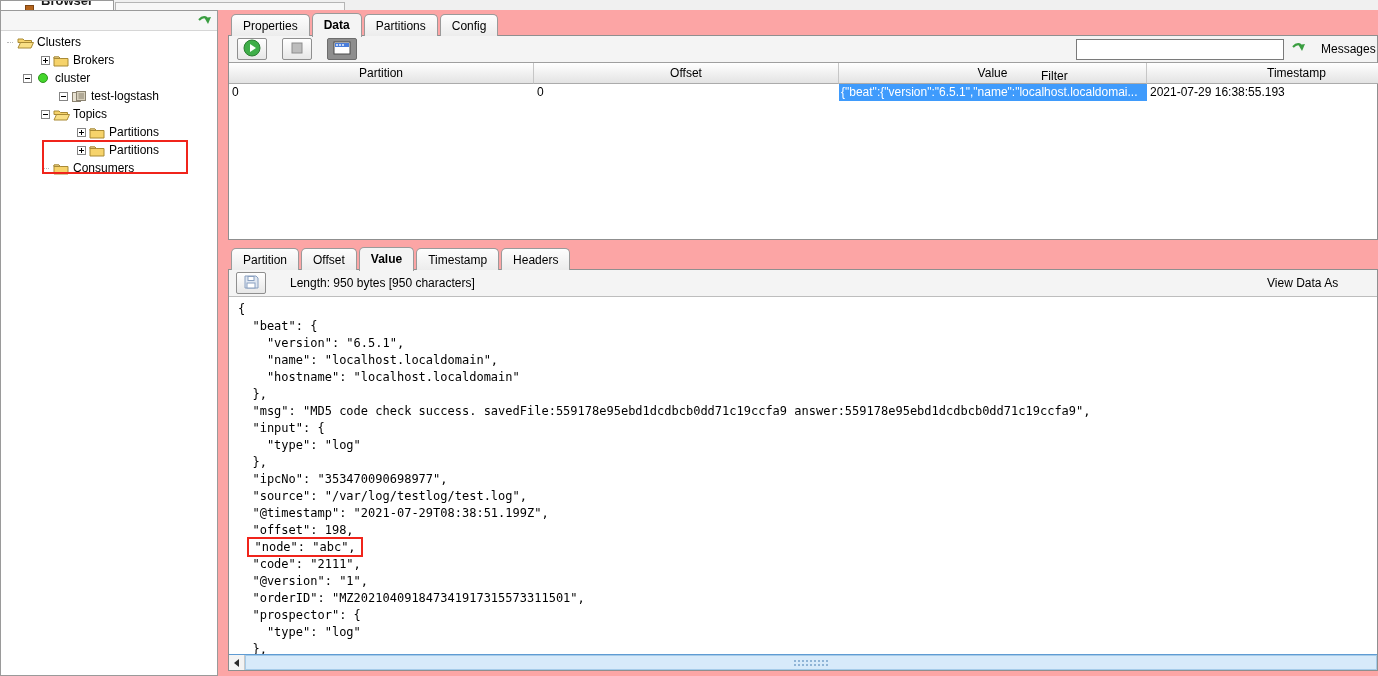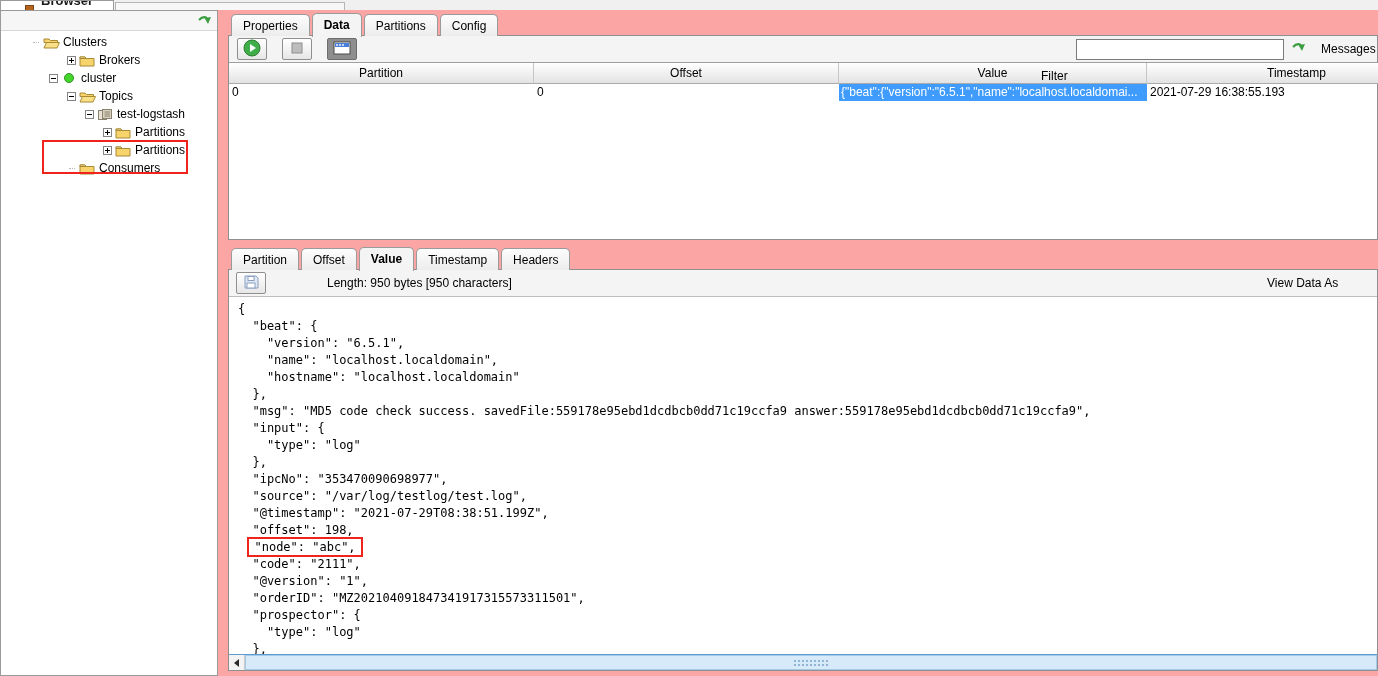--- a/index.html
+++ b/index.html
@@ -14,21 +14,21 @@
   .browser-tab .mini-icon { position:absolute; left:24px; top:4px; width:9px; height:9px; background:#b5651d; border:1px solid #7d4513; }
   .browser-tab .lbl { position:absolute; left:40px; top:-8px; font-weight:bold; font-size:13px; color:#1a1a1a; }
   .neighbor-tab { position:absolute; left:115px; top:2px; width:230px; height:8px; background:#f7f7f7;
                   border:1px solid #b5b5b5; border-bottom:none; }
 
   
   .sidebar { position:absolute; left:0; top:10px; width:218px; height:666px; background:#fff;
              border:1px solid #9a9a9a; }
   .sidebar-header { position:relative; height:20px; background:#f6f6f6; border-bottom:1px solid #d6d6d6; }
   .sidebar-header .green-arrow { position:absolute; right:5px; top:3px; }
-  .tree { padding-top:2px;padding-left:26px; }
+  .tree { padding-top:2px; }
   .tree-row { display:flex; align-items:center; height:18px; white-space:nowrap; cursor:default; }
   .tree-row .indent { display:inline-block; height:1px; }
   .expander-wrap { display:inline-flex; width:13px; justify-content:center; align-items:center; flex:none; }
   .stub { display:inline-block; width:6px; border-top:1px dotted #b9b9b9; height:0; flex:none; }
   .tree-icon { display:inline-flex; width:18px; justify-content:center; align-items:center; flex:none; }
   .tree-label { padding:1px 3px; }
   .tree-label.selected { background:var(--sel-blue); color:#fff; }
 
   
   .tree-redbox { position:absolute; left:42px; top:140px; width:146px; height:34px;
@@ -59,21 +59,21 @@
   .grid-header { display:flex; height:21px; }
   .th { background:linear-gradient(#ffffff,#e3e3e3); border-right:1px solid #c6c6c6; border-bottom:1px solid #ababab;
         text-align:center; line-height:20px; overflow:hidden; flex:none; }
   .grid-row { display:flex; height:17px; }
   .td { line-height:17px; padding-left:3px; white-space:nowrap; overflow:hidden; flex:none; }
   .td.sel { background:var(--sel-blue); color:#fff; padding-left:2px; }
 
   .detail-panel { position:absolute; top:259px; left:0; right:0; height:402px; background:#fff;
                   border:1px solid #8f8f8f; }
   .dtoolbar { position:relative; height:27px; background:#f4f4f4; border-bottom:1px solid #bdbdbd; }
-  .length-label { position:absolute; left:61px; top:6px;margin-left:37px; }
+  .length-label { position:absolute; left:61px; top:6px; }
   .view-data-as { position:absolute; left:1038px; top:6px; white-space:nowrap; }
 
   .code { position:absolute; top:28px; bottom:16px; left:1px; right:1px; overflow:hidden;
           font-family:"DejaVu Sans Mono","Liberation Mono",monospace; font-size:12px; line-height:17px;
           padding:3px 0 0 8px; }
   .code-line { white-space:pre; height:17px; }
 
   .hscroll { position:absolute; bottom:0; left:0; right:0; height:16px; display:flex; border-top:1px solid #5f9bd3; background:#f0f0f0; }
   .scroll-arrow { width:16px; height:15px; background:#f3f3f3; border-right:1px solid #c9c9c9;
                   display:flex; align-items:center; justify-content:center; cursor:pointer; }
@@ -145,53 +145,53 @@
             </svg>
           </span>
           <span class="tree-icon">
             <svg width="12" height="12">
               <circle cx="6" cy="6" r="4.5" fill="#44d62c" stroke="#2f941f"></circle>
             </svg>
           </span>
           <span class="tree-label">cluster</span>
         </div>
         <div class="tree-row">
-          <span class="indent" style="width: 38px;"></span>
-          <span class="expander-wrap">
-            <svg width="9" height="9">
-              <rect x="0.5" y="0.5" width="8" height="8" fill="#fff" stroke="#848484"></rect>
-              <line x1="2" y1="4.5" x2="7" y2="4.5" stroke="#000"></line>
-            </svg>
-          </span>
-          <span class="tree-icon">
-            <svg width="17" height="13">
-              <path d="M1 3 h5 l1.5 1.5 h7 v2 h-13.5 z" fill="#f6d36b" stroke="#a98a35"></path>
-              <path d="M3.5 6.5 h13 l-2.5 5.5 h-13 z" fill="#f9df85" stroke="#a98a35"></path>
-            </svg>
-          </span>
-          <span class="tree-label">Topics</span>
-        </div>
-        <div class="tree-row">
           <span class="indent" style="width: 56px;"></span>
           <span class="expander-wrap">
             <svg width="9" height="9">
               <rect x="0.5" y="0.5" width="8" height="8" fill="#fff" stroke="#848484"></rect>
               <line x1="2" y1="4.5" x2="7" y2="4.5" stroke="#000"></line>
             </svg>
           </span>
           <span class="tree-icon">
             <svg width="16" height="13">
               <rect x="1.5" y="2.5" width="8" height="9" fill="#e9e3d3" stroke="#8a8270"></rect>
               <rect x="5.5" y="1.5" width="9" height="9" fill="#d8d1bd" stroke="#8a8270"></rect>
               <line x1="7.5" y1="4" x2="13" y2="4" stroke="#8a8270"></line>
               <line x1="7.5" y1="6" x2="13" y2="6" stroke="#8a8270"></line>
               <line x1="7.5" y1="8" x2="13" y2="8" stroke="#8a8270"></line>
             </svg>
           </span>
           <span class="tree-label">test-logstash</span>
+        </div>
+        <div class="tree-row">
+          <span class="indent" style="width: 38px;"></span>
+          <span class="expander-wrap">
+            <svg width="9" height="9">
+              <rect x="0.5" y="0.5" width="8" height="8" fill="#fff" stroke="#848484"></rect>
+              <line x1="2" y1="4.5" x2="7" y2="4.5" stroke="#000"></line>
+            </svg>
+          </span>
+          <span class="tree-icon">
+            <svg width="17" height="13">
+              <path d="M1 3 h5 l1.5 1.5 h7 v2 h-13.5 z" fill="#f6d36b" stroke="#a98a35"></path>
+              <path d="M3.5 6.5 h13 l-2.5 5.5 h-13 z" fill="#f9df85" stroke="#a98a35"></path>
+            </svg>
+          </span>
+          <span class="tree-label">Topics</span>
         </div>
         <div class="tree-row">
           <span class="indent" style="width: 74px;"></span>
           <span class="expander-wrap">
             <svg width="9" height="9">
               <rect x="0.5" y="0.5" width="8" height="8" fill="#fff" stroke="#848484"></rect>
               <line x1="2" y1="4.5" x2="7" y2="4.5" stroke="#000"></line>
               <line x1="4.5" y1="2" x2="4.5" y2="7" stroke="#000"></line>
             </svg>
           </span>

